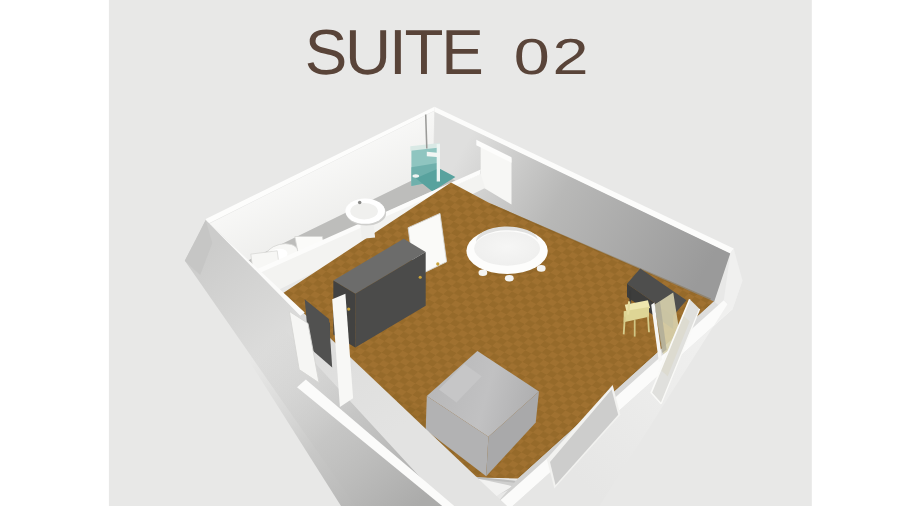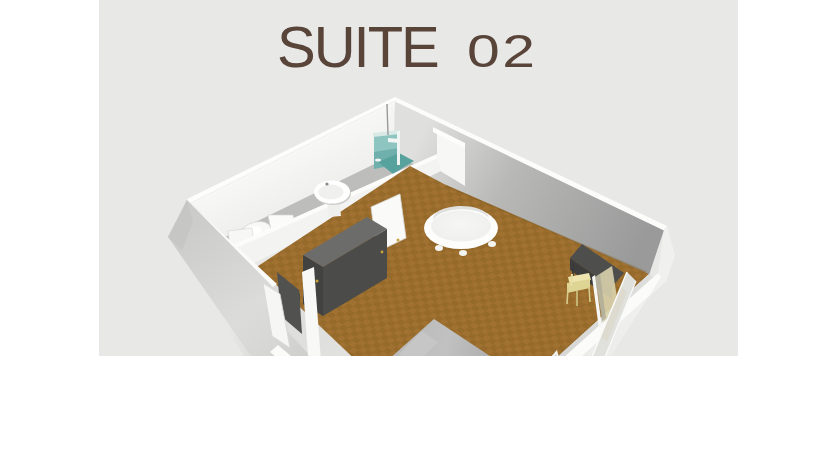--- a/index.html
+++ b/index.html
@@ -1,16 +1,16 @@
 <!DOCTYPE html>
 <html><head>
 <meta charset="utf-8">
 <style>
 html,body{margin:0;padding:0;background:#fff;}
-#stage{position:relative;width:840px;height:356px;overflow:hidden;background:#f97316;font-family:"Liberation Sans",sans-serif;}
+#stage{position:relative;width:840px;height:460px;overflow:hidden;background:#f97316;font-family:"Liberation Sans",sans-serif;}
 </style>
 </head>
 <body>
 <div id="stage">
 <svg width="840" height="460" viewBox="0 0 840 460" xmlns="http://www.w3.org/2000/svg" style="filter:blur(0.5px)">
 <defs>
 <linearGradient id="brwall" x1="425" y1="128" x2="640" y2="248" gradientUnits="userSpaceOnUse">
  <stop offset="0" stop-color="#dfdfde"></stop>
           <stop offset="0.4" stop-color="#b8b8b7"></stop>
           <stop offset="1" stop-color="#9a9a9a"></stop>

